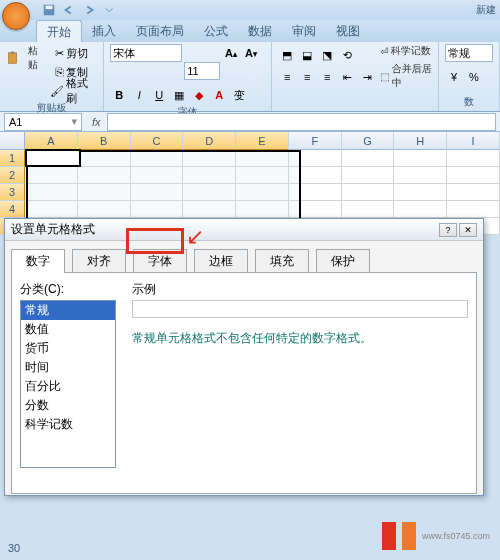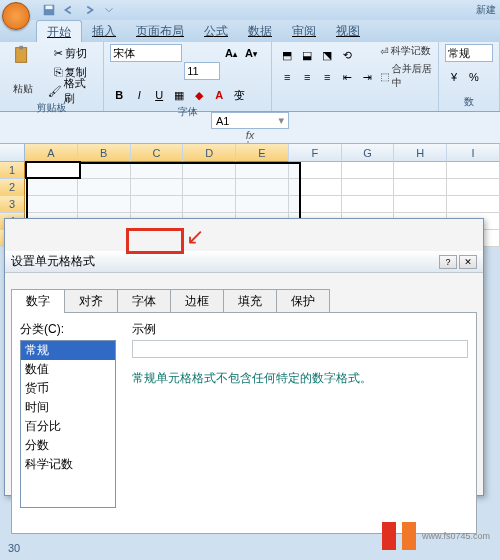--- a/index.html
+++ b/index.html
@@ -7,65 +7,65 @@
     
     
     .titlebar { height: 20px; background: linear-gradient(#d6e6f5,#bfd8ef); display: flex; align-items: center; padding: 0 4px; }
     .office-btn { width: 36px; height: 28px; position: absolute; top: 2px; left: 2px; z-index: 10; }
     .office-circle { width: 28px; height: 28px; border-radius: 50%; background: radial-gradient(#f8a24a,#e0701a); border: 1px solid #a05010; box-shadow: 0 1px 2px rgba(0,0,0,0.3); }
     .qat { display: flex; gap: 6px; margin-left: 38px; }
     .qat-icon { width: 14px; height: 14px; opacity: 0.7; }
     .title-right { margin-left: auto; font-size: 10px; color: #3b5a7a; }
     
     
-    .ribbon-tabs { display: flex; height: 22px; background: linear-gradient(#cfe2f3,#bcd5ec); padding-left: 36px; text-decoration: underline; }
+    .ribbon-tabs { display: flex; height: 22px; background: linear-gradient(#cfe2f3,#bcd5ec); padding-left: 36px; }
     .ribbon-tab { padding: 3px 10px; font-size: 12px; color: #3b5a7a; cursor: pointer; }
     .ribbon-tab.active { background: #e8f1fa; border: 1px solid #9bb9d6; border-bottom: none; border-radius: 3px 3px 0 0; }
     
     
     .ribbon { height: 70px; background: linear-gradient(#e8f1fa,#d6e6f5); border-bottom: 1px solid #8aa8c6; display: flex; }
     .group { border-right: 1px solid #b4cde4; padding: 2px 6px; display: flex; flex-direction: column; }
     .group-content { flex: 1; display: flex; align-items: flex-start; gap: 4px; }
     .group-label { text-align: center; font-size: 10px; color: #3b5a7a; padding-top: 1px; }
-    .big-btn { width: 36px; display: flex; flex-direction: column; align-items: center; gap: 16px; }
+    .big-btn { width: 36px; display: flex; flex-direction: row; align-items: center; gap: 6px; }
     .big-icon { width: 22px; height: 22px; }
     .btn-label { font-size: 10px; color: #333; }
     .font-select { width: 72px; height: 18px; border: 1px solid #9bb9d6; background: #fff; font-size: 11px; padding: 0 2px; }
     .size-select { width: 36px; height: 18px; border: 1px solid #9bb9d6; background: #fff; font-size: 11px; padding: 0 2px; margin-top: 18px; }
     .mini-row { display: flex; gap: 2px; margin-top: 2px; }
     .mini-btn { width: 18px; height: 18px; border: 1px solid transparent; display: flex; align-items: center; justify-content: center; font-size: 11px; }
     .align-col { display: flex; flex-direction: column; gap: 2px; }
     .check { font-size: 10px; color: #333; display: flex; align-items: center; gap: 2px; }
     
     
-    .formula-bar { height: 32px; background: #e8f1fa; border-bottom: 1px solid #9bb9d6; display: flex; align-items: center; flex-direction: column; }
+    .formula-bar { height: 20px; background: #e8f1fa; border-bottom: 1px solid #9bb9d6; display: flex; align-items: center; }
     .name-box { width: 78px; height: 18px; border: 1px solid #9bb9d6; background: #fff; margin: 0 4px; padding: 0 4px; display: flex; align-items: center; }
     .fx { padding: 0 6px; color: #555; font-style: italic; }
     .formula-input { flex: 1; height: 18px; border: 1px solid #9bb9d6; background: #fff; margin-right: 4px; }
     
     
     .grid { background: #fff; position: relative; }
     .col-headers { display: flex; height: 18px; }
     .corner { width: 26px; background: linear-gradient(#f4f8fc,#dde8f3); border-right: 1px solid #9bb9d6; border-bottom: 1px solid #9bb9d6; }
     .col-h { width: 55px; text-align: center; font-size: 11px; color: #3b5a7a; background: linear-gradient(#f4f8fc,#dde8f3); border-right: 1px solid #c5d6e8; border-bottom: 1px solid #9bb9d6; line-height: 18px; }
     .col-h.selected { background: linear-gradient(#fce8b8,#f8d078); border-bottom: 1px solid #c08020; }
     .rows { display: flex; flex-direction: column; }
     .row { display: flex; height: 17px; }
     .row-h { width: 26px; text-align: center; font-size: 11px; color: #3b5a7a; background: linear-gradient(#f4f8fc,#dde8f3); border-right: 1px solid #9bb9d6; border-bottom: 1px solid #c5d6e8; line-height: 17px; }
     .row-h.selected { background: linear-gradient(#fce8b8,#f8d078); border-right: 1px solid #c08020; }
     .cell { width: 55px; border-right: 1px solid #d4d4d4; border-bottom: 1px solid #d4d4d4; }
     .selection-box { position: absolute; border: 2px solid #000; background: rgba(200,220,240,0.15); pointer-events: none; }
     .active-cell { position: absolute; border: 2px solid #000; background: #fff; pointer-events: none; }
     
     
     .dialog { position: absolute; left: 4px; top: 218px; width: 480px; height: 278px; background: #f4f4f4; border: 1px solid #7a96b4; box-shadow: 2px 2px 6px rgba(0,0,0,0.3); }
-    .dlg-title { height: 22px; background: linear-gradient(#fff,#e0e8f0); border-bottom: 1px solid #c0c8d0; display: flex; align-items: center; padding: 0 6px; font-size: 12px; margin-top: 32px; }
+    .dlg-title { height: 22px; background: linear-gradient(#fff,#e0e8f0); border-bottom: 1px solid #c0c8d0; display: flex; align-items: center; padding: 0 6px; font-size: 12px; }
     .dlg-ctrls { margin-left: auto; display: flex; gap: 2px; }
     .dlg-x { width: 18px; height: 14px; border: 1px solid #a0a8b0; background: linear-gradient(#f8f8f8,#e0e0e0); text-align: center; font-size: 9px; line-height: 12px; }
-    .dlg-tabs { display: flex; padding: 16px 6px 0; gap: 0; }
+    .dlg-tabs { display: flex; padding: 8px 6px 0; gap: 8px; }
     .dlg-tab { padding: 3px 14px; border: 1px solid #a0a8b0; background: #f0f0f0; font-size: 12px; border-bottom: none; margin-right: -1px; }
     .dlg-tab.active { background: #fff; position: relative; z-index: 1; }
     .dlg-content { margin: 0 6px 6px; border: 1px solid #a0a8b0; background: #fff; height: 222px; padding: 8px; position: relative; top: -1px; }
     .category-lbl { font-size: 12px; margin-bottom: 2px; display: block; }
     .category-list { width: 96px; height: 168px; border: 1px solid #7a96b4; background: #fff; overflow: hidden; }
     .cat-item { padding: 1px 4px; font-size: 12px; }
     .cat-item.sel { background: #316ac5; color: #fff; }
     .example-area { position: absolute; left: 120px; top: 8px; right: 8px; }
     .example-lbl { font-size: 12px; }
     .example-box { border: 1px solid #c0c8d0; height: 18px; margin: 2px 0 12px; }

